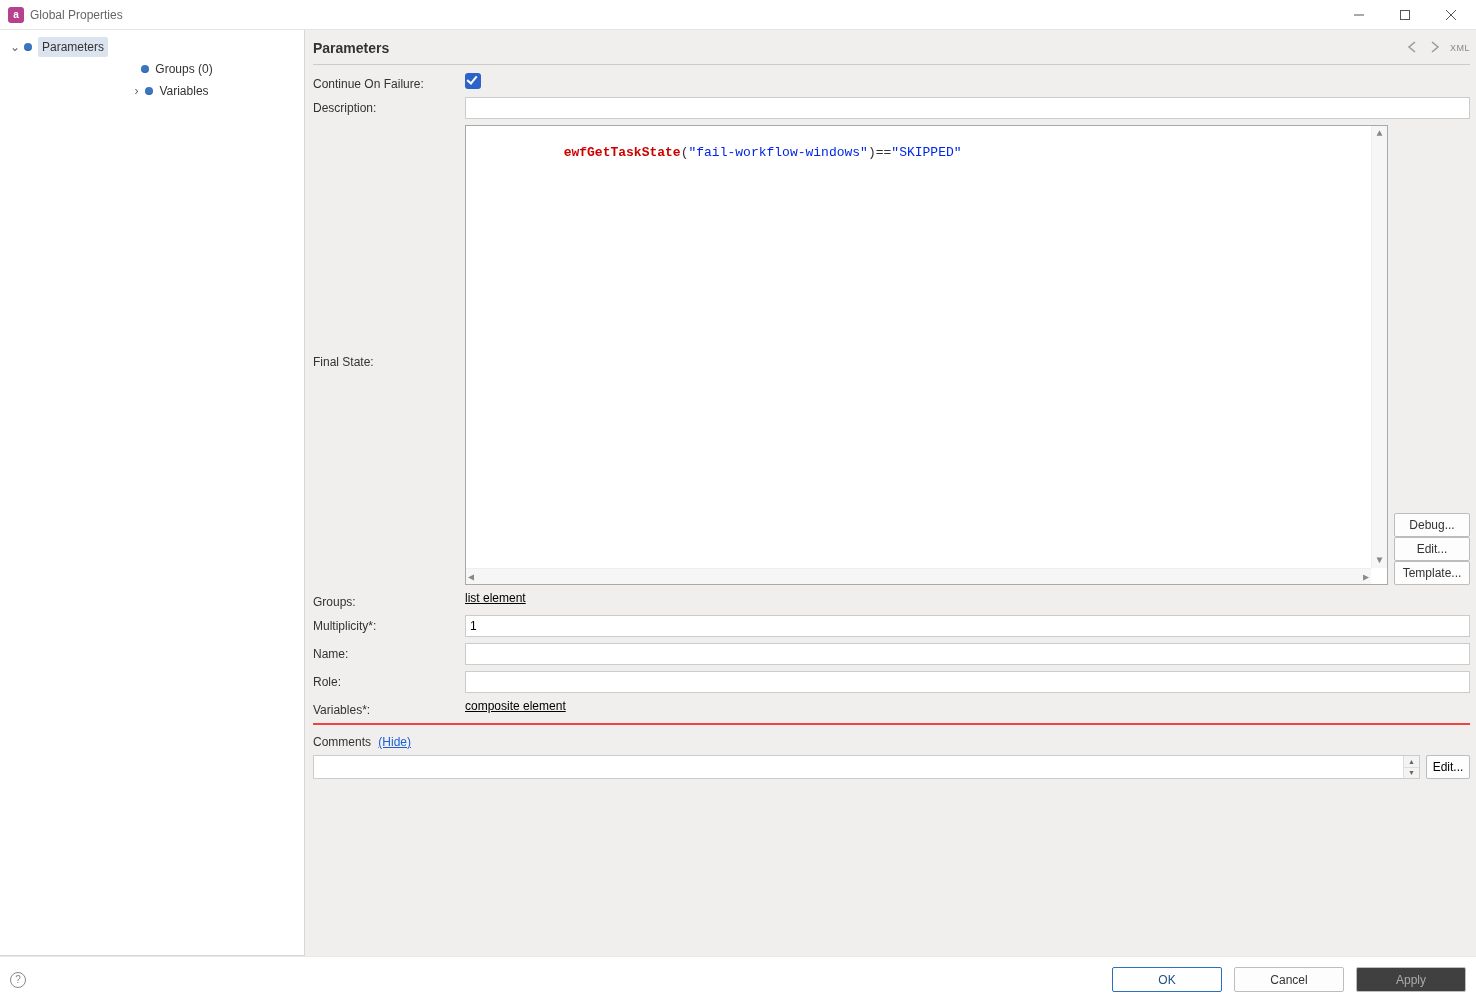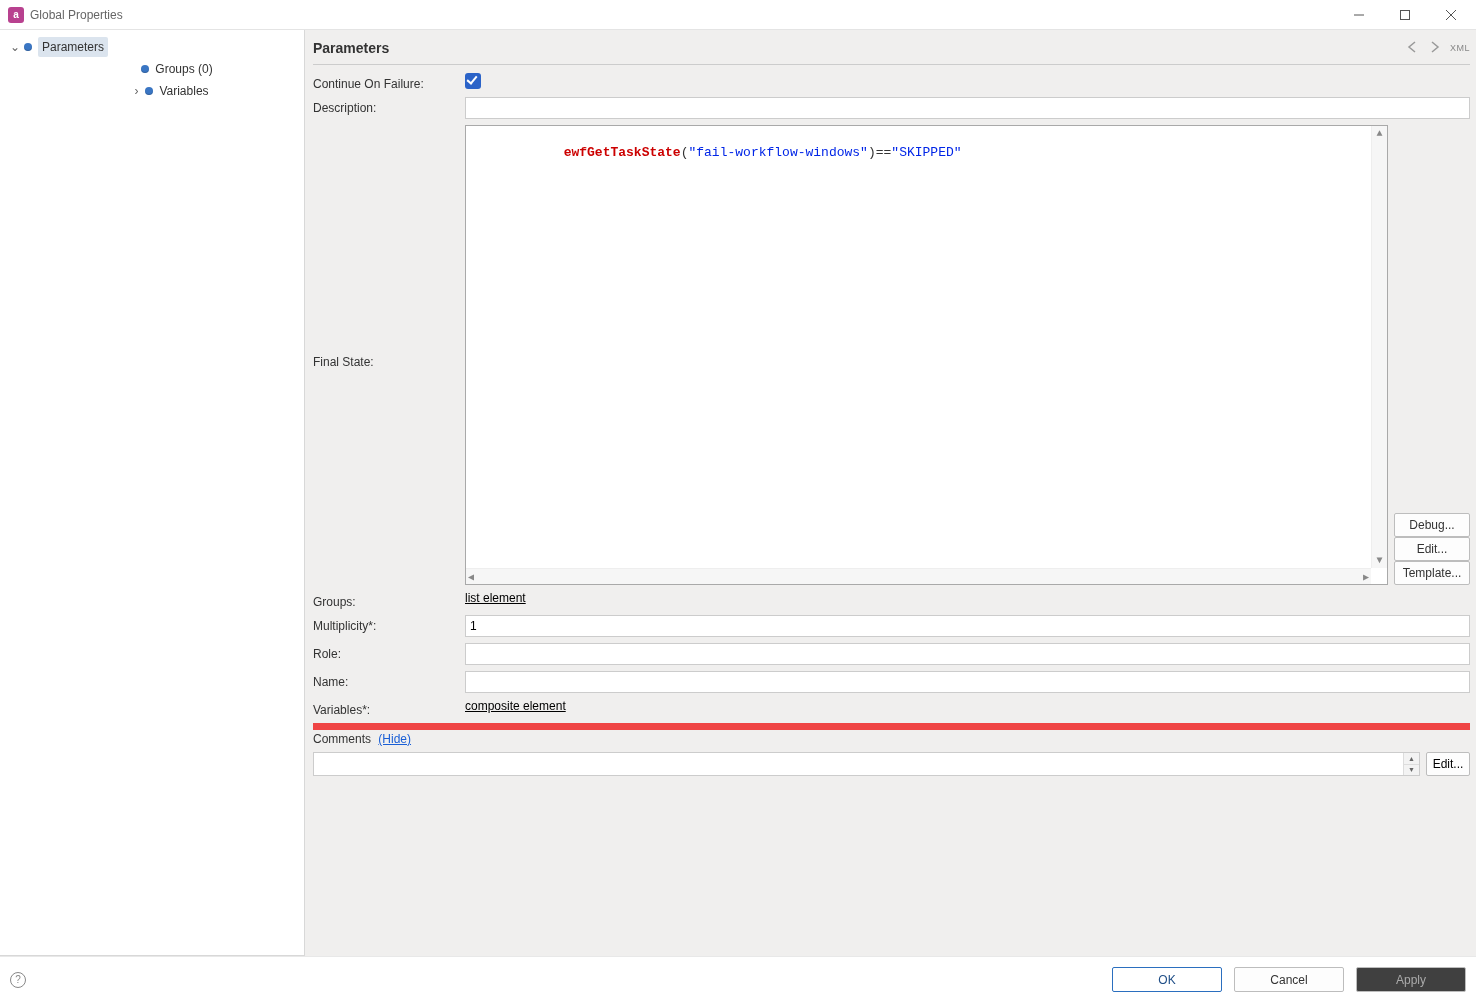--- a/index.html
+++ b/index.html
@@ -47,21 +47,21 @@
 .code-fn { color: #cc0000; font-weight: bold; }
 .code-paren { color: #333; }
 .code-str { color: #0025e7; }
 .code-box .vscroll { position: absolute; right: 0; top: 0; bottom: 16px; width: 16px; background: #f6f6f6; border-left: 1px solid #eee; display:flex; flex-direction:column; justify-content:space-between; align-items:center; color:#888; font-size:10px; padding:2px 0; }
 .code-box .hscroll { position: absolute; left: 0; right: 16px; bottom: 0; height: 16px; background: #f6f6f6; border-top: 1px solid #eee; display:flex; justify-content:space-between; align-items:center; color:#888; font-size:10px; padding:0 2px; }
 .code-side-btns { width: 76px; display: flex; flex-direction: column; justify-content: flex-end; margin-left: 6px; }
 .side-btn { height: 24px; border: 1px solid #bdbdbd; background: #fdfdfd; font-family: inherit; font-size: 12px; color: #333; border-radius: 2px; }
 
 a.link-val { color: #000000; text-decoration: underline; }
 
-.comments-block { border-top: 7px solid #ef4444; margin-top: 2px; padding-top: 2px; }
+.comments-block { border-top: 2px solid #ef4444; margin-top: 2px; padding-top: 10px; }
 .comments-header { margin-bottom: 6px; }
 .comments-header .hide-link { color: #1a5fd6; text-decoration: underline; margin-left: 4px; }
 .comments-row { display: flex; align-items: center; gap: 6px; }
 .comments-field-wrap { flex: 1; position: relative; }
 .comments-field { width: 100%; height: 24px; border: 1px solid #ccc; background: #fff; padding: 0 20px 0 4px; }
 .spinner-btns { position: absolute; right: 1px; top: 1px; bottom: 1px; width: 16px; display: flex; flex-direction: column; }
 .spinner-btns div { flex:1; display:flex; align-items:center; justify-content:center; font-size: 7px; color:#666; background:#f3f3f3; border-left:1px solid #ddd; }
 .spinner-btns div:first-child { border-bottom:1px solid #ddd; }
 .edit-side-btn { width: 44px; height: 24px; border: 1px solid #bdbdbd; background: #fdfdfd; font-family: inherit; font-size: 12px; border-radius: 2px; }
 
@@ -177,28 +177,28 @@
       </div>
 
       <div class="form-row">
         <div class="label-col">Multiplicity*:</div>
         <div class="field-col">
           <input type="text" class="text-field" value="1" style="">
         </div>
       </div>
 
       <div class="form-row">
+        <div class="label-col">Name:</div>
+        <div class="field-col">
+          <input type="text" class="text-field" value="" style="">
+        </div>
+      </div>
+
+      <div class="form-row">
         <div class="label-col">Role:</div>
-        <div class="field-col">
-          <input type="text" class="text-field" value="" style="">
-        </div>
-      </div>
-
-      <div class="form-row">
-        <div class="label-col">Name:</div>
         <div class="field-col">
           <input type="text" class="text-field" value="" style="">
         </div>
       </div>
 
       <div class="form-row">
         <div class="label-col">Variables*:</div>
         <div class="field-col">
           <a href="#" class="link-val">composite element</a>
         </div>

